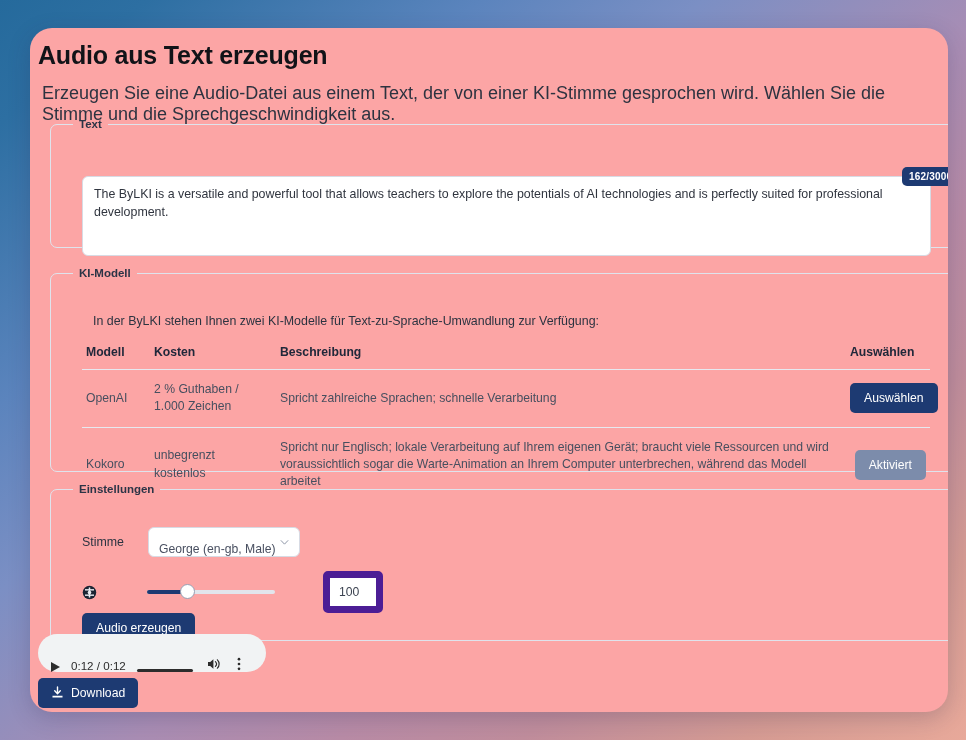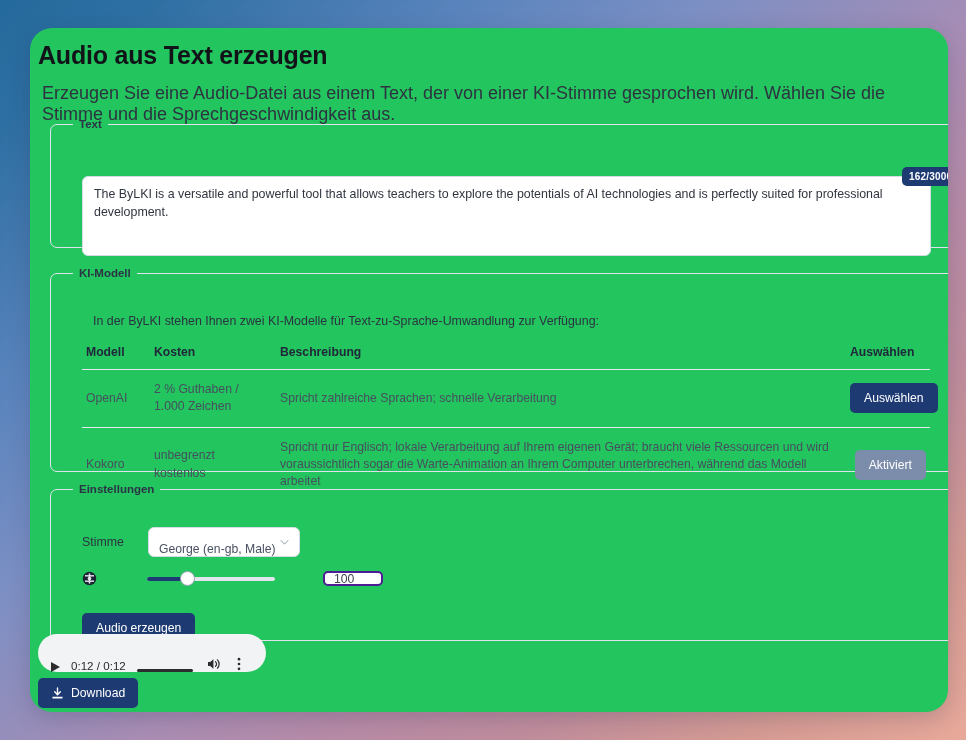--- a/index.html
+++ b/index.html
@@ -21,21 +21,21 @@
     overflow: hidden;
   }
 
   
   .card {
     position: absolute;
     left: 30px;
     top: 28px;
     width: 918px;
     height: 684px;
-    background: #22c55e;
+    background: #fca5a5;
     border-radius: 22px;
     box-shadow: 0 6px 22px rgba(40,40,80,0.22);
     overflow: hidden;
     padding: 0;
   }
   .card-inner {
     position: absolute;
     left: 0; top: 0;
     width: 918px;
     height: 684px;
@@ -209,22 +209,22 @@
   .slider-thumb {
     position: absolute;
     left: 33px; top: -6px;
     width: 15px; height: 15px;
     border-radius: 50%;
     background: #ffffff;
     border: 1.5px solid #97a0b4;
   }
   .num-input {
     margin-left: 48px;
-    width: 60px; height: 15px;
-    border: 2px solid #4c1d95;
+    width: 60px; height: 42px;
+    border: 7px solid #4c1d95;
     border-radius: 5px;
     font-family: "Liberation Sans", sans-serif;
     font-size: 12.2px;
     color: #3c4351;
     padding-left: 9px;
     outline: none;
     background: #fff;
   }
   .btn-generate {
     position: absolute;
@@ -258,21 +258,21 @@
     width: 56px; height: 3px;
     background: #2c2c2c;
     border-radius: 2px;
   }
   .ap-vol { margin-left: 13px; width: 16px; height: 16px; }
   .ap-menu { margin-left: 10px; width: 14px; height: 16px; }
 
   .btn-download {
     position: absolute;
     left: 8px; top: 650px;
-    display: flex; align-items: flex-end;
+    display: flex; align-items: flex-start;
     gap: 7px;
     padding: 8px 13px;
   }
   .dl-icon { width: 13px; height: 13px; }
 </style>
 </head>
 <body>
 
 <div class="card">
   <div class="card-inner">

